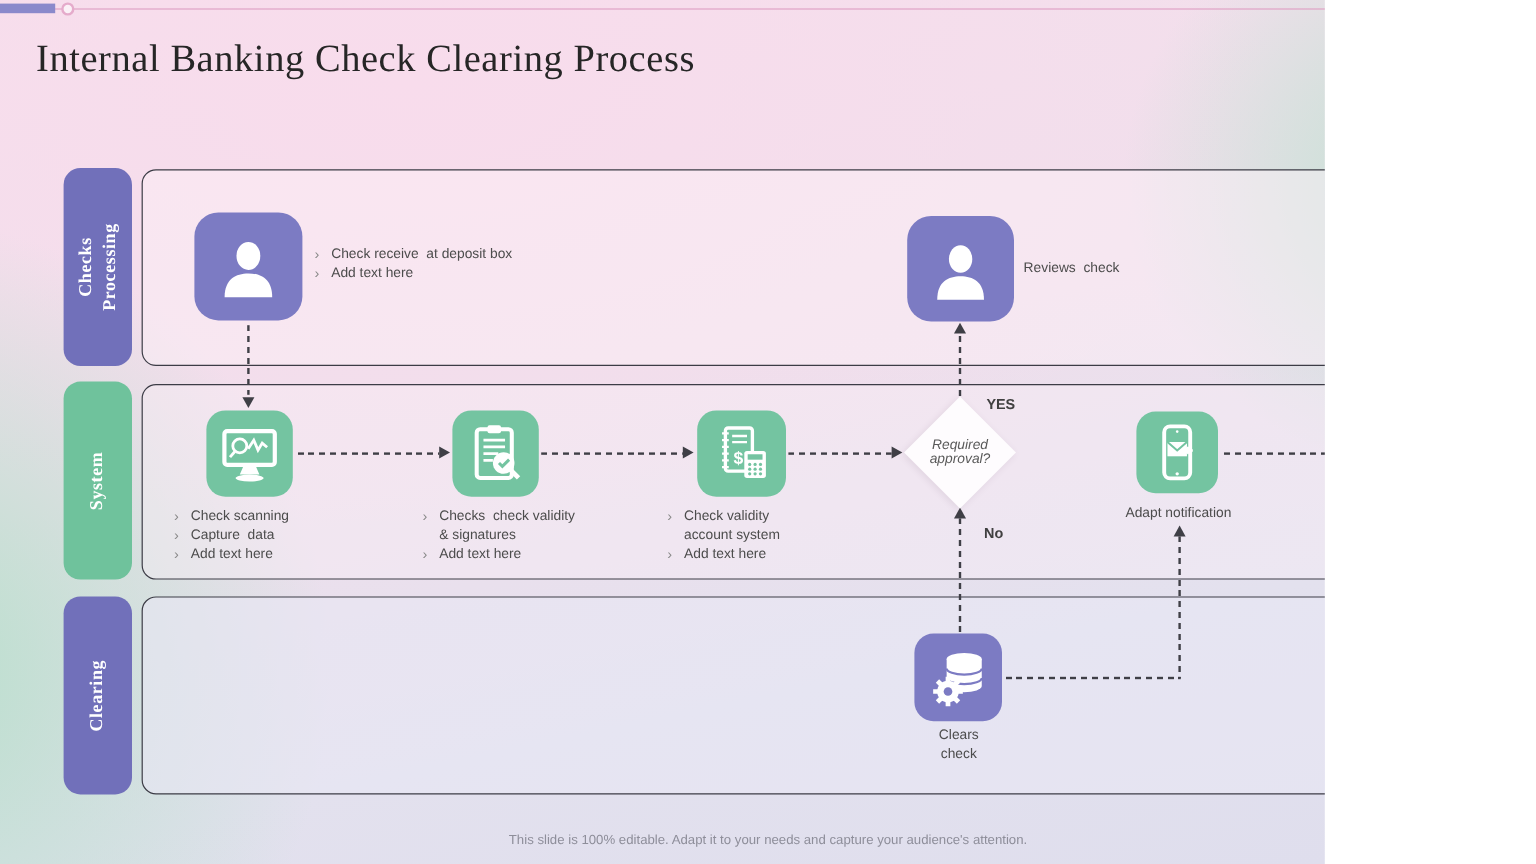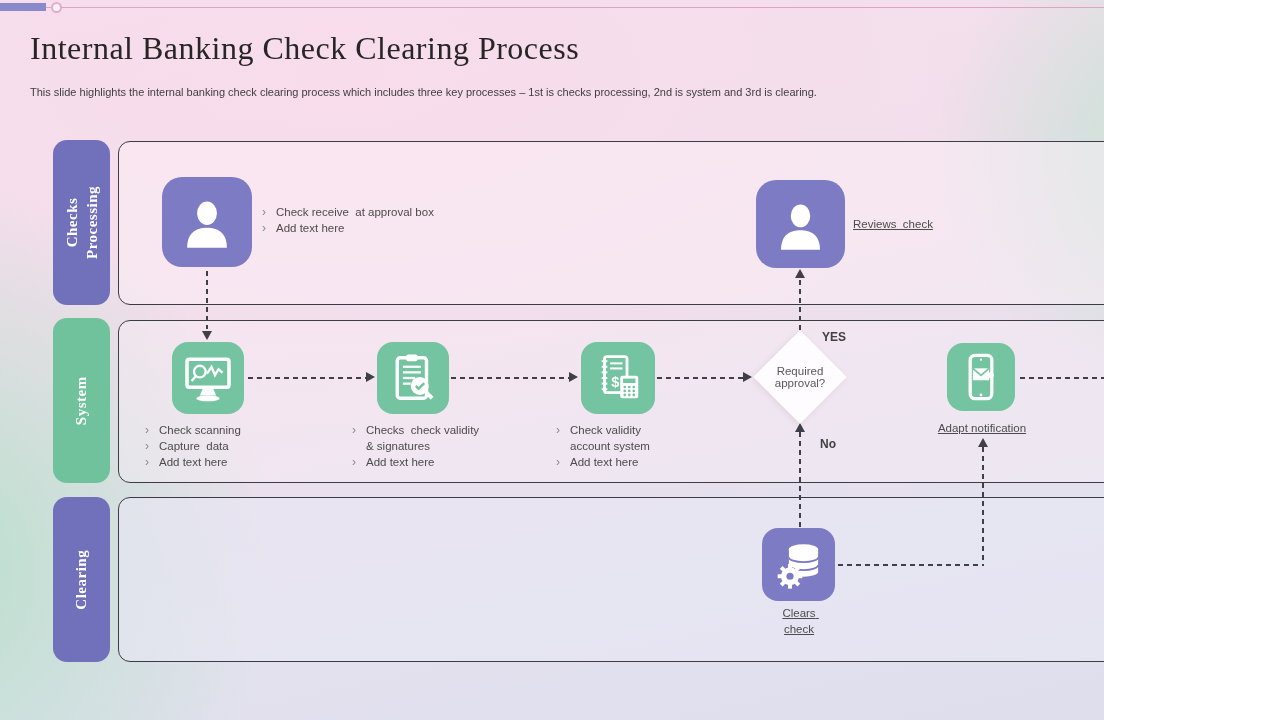--- a/index.html
+++ b/index.html
@@ -52,32 +52,32 @@
   .t-verify   { left:377px; top:342px; width:72px; height:72px; border-radius:16px; }
   .t-balance  { left:581px; top:342px; width:74px; height:72px; border-radius:16px; }
   .t-phone    { left:947px; top:343px; width:68px; height:68px; border-radius:16px; }
   .t-database { left:762px; top:528px; width:73px; height:73px; border-radius:16px; }
   
   .diamond-wrap { position:absolute; left:753px; top:331px; width:94px; height:92px; }
   .diamond { position:absolute; left:14px; top:13px; width:66px; height:66px; background:#fefcfe;
              transform:rotate(45deg); box-shadow:0 2px 6px rgba(90,60,90,0.10); }
   .diamond-label { position:absolute; inset:0; display:flex; align-items:center; justify-content:center;
              font-size:11.5px; color:#595959; text-align:center; }
-  .diamond-label span { width:72px; white-space:pre-wrap; }
+  .diamond-label span { width:72px; white-space:pre-wrap;font-style:italic; }
   
   .end-box { position:absolute; left:1117px; top:344px; width:86px; height:43px; background:#fff;
              border-radius:6px; box-shadow:0 1px 4px rgba(90,60,90,0.18);
              display:flex; align-items:center; justify-content:center; }
   .end-box span { width:58px; text-align:center; font-size:11.5px; color:#595959; line-height:1.35; }
   
   .b-block { position:absolute; font-size:11.5px; color:#4c4c4c; }
   .b-line  { display:flex; line-height:16px; }
   .b-mark  { width:14px; flex:none; color:#8a8a8a; font-size:12px; }
   .b-txt   { white-space:pre-wrap; }
-  .plain-label { position:absolute; font-size:11.5px; color:#4c4c4c; white-space:pre-wrap;text-decoration:underline; }
+  .plain-label { position:absolute; font-size:11.5px; color:#4c4c4c; white-space:pre-wrap; }
   .center-label { text-align:center; }
   .yesno { position:absolute; font-size:12px; font-weight:bold; color:#404040; }
   
   .dash-h { position:absolute; height:2px;
             background:repeating-linear-gradient(90deg,#3f3f46 0 5px,rgba(0,0,0,0) 5px 9px); }
   .dash-v { position:absolute; width:2px;
             background:repeating-linear-gradient(180deg,#3f3f46 0 5px,rgba(0,0,0,0) 5px 9px); }
   .arr { position:absolute; width:0; height:0; }
   .arr-right { border-top:5px solid transparent; border-bottom:5px solid transparent; border-left:9px solid #3f3f46; }
   .arr-up    { border-left:5px solid transparent; border-right:5px solid transparent; border-bottom:9px solid #3f3f46; }
@@ -88,21 +88,20 @@
 
 <div class="stage">
 
   <div class="top-line"></div>
   <div class="top-bar"></div>
   <div class="top-knob"></div>
   <div class="stripe-circle"></div>
   <div class="corner-circle"></div>
 
   <div class="title">Internal Banking Check Clearing Process</div>
-  <div class="subtitle">This slide highlights the internal banking check clearing process which includes three key processes – 1st is checks processing, 2nd is system and 3rd is clearing.</div>
 
   <div class="lane lane1">
     <div class="lane-text two-line">Checks Processing</div>
   </div>
   <div class="lane lane2">
     <div class="lane-text">System</div>
   </div>
   <div class="lane lane3">
     <div class="lane-text">Clearing</div>
   </div>
@@ -138,21 +137,21 @@
 
   <div class="tile purple t-person1">
     <svg width="56" height="56" viewBox="0 0 48 48">
       <ellipse cx="24" cy="16.5" rx="8.5" ry="10" fill="#fff"></ellipse>
       <path d="M7 46 C7 33 15 29 24 29 C33 29 41 33 41 46 Z" fill="#fff"></path>
     </svg>
   </div>
   <div class="b-block" style="left:262px; top:204px;">
     <div class="b-line">
       <span class="b-mark">›</span>
-      <span class="b-txt">Check receive  at approval box</span>
+      <span class="b-txt">Check receive  at deposit box</span>
     </div>
     <div class="b-line">
       <span class="b-mark">›</span>
       <span class="b-txt">Add text here</span>
     </div>
   </div>
 
   <div class="tile purple t-person2">
     <svg width="55" height="55" viewBox="0 0 48 48">
       <ellipse cx="24" cy="16.5" rx="8.5" ry="10" fill="#fff"></ellipse>
@@ -292,14 +291,15 @@
       <line x1="9" y1="34" x2="5" y2="34" stroke="#fff" stroke-width="3.5"></line>
       <line x1="11" y1="29" x2="8.2" y2="26.2" stroke="#fff" stroke-width="3.5"></line>
       <line x1="16" y1="27" x2="16" y2="23" stroke="#fff" stroke-width="3.5"></line>
       <line x1="21" y1="29" x2="23.8" y2="26.2" stroke="#fff" stroke-width="3.5"></line>
       <circle cx="16" cy="34" r="8" fill="#fff"></circle>
       <circle cx="16" cy="34" r="3.2" fill="#7c7bc3"></circle>
     </svg>
   </div>
   <div class="plain-label center-label" style="left:770px; top:605px; width:58px; line-height:16px;">Clears check</div>
 
+  <div class="footer">This slide is 100% editable. Adapt it to your needs and capture your audience's attention.</div>
 
 </div>
 
 </body></html>

